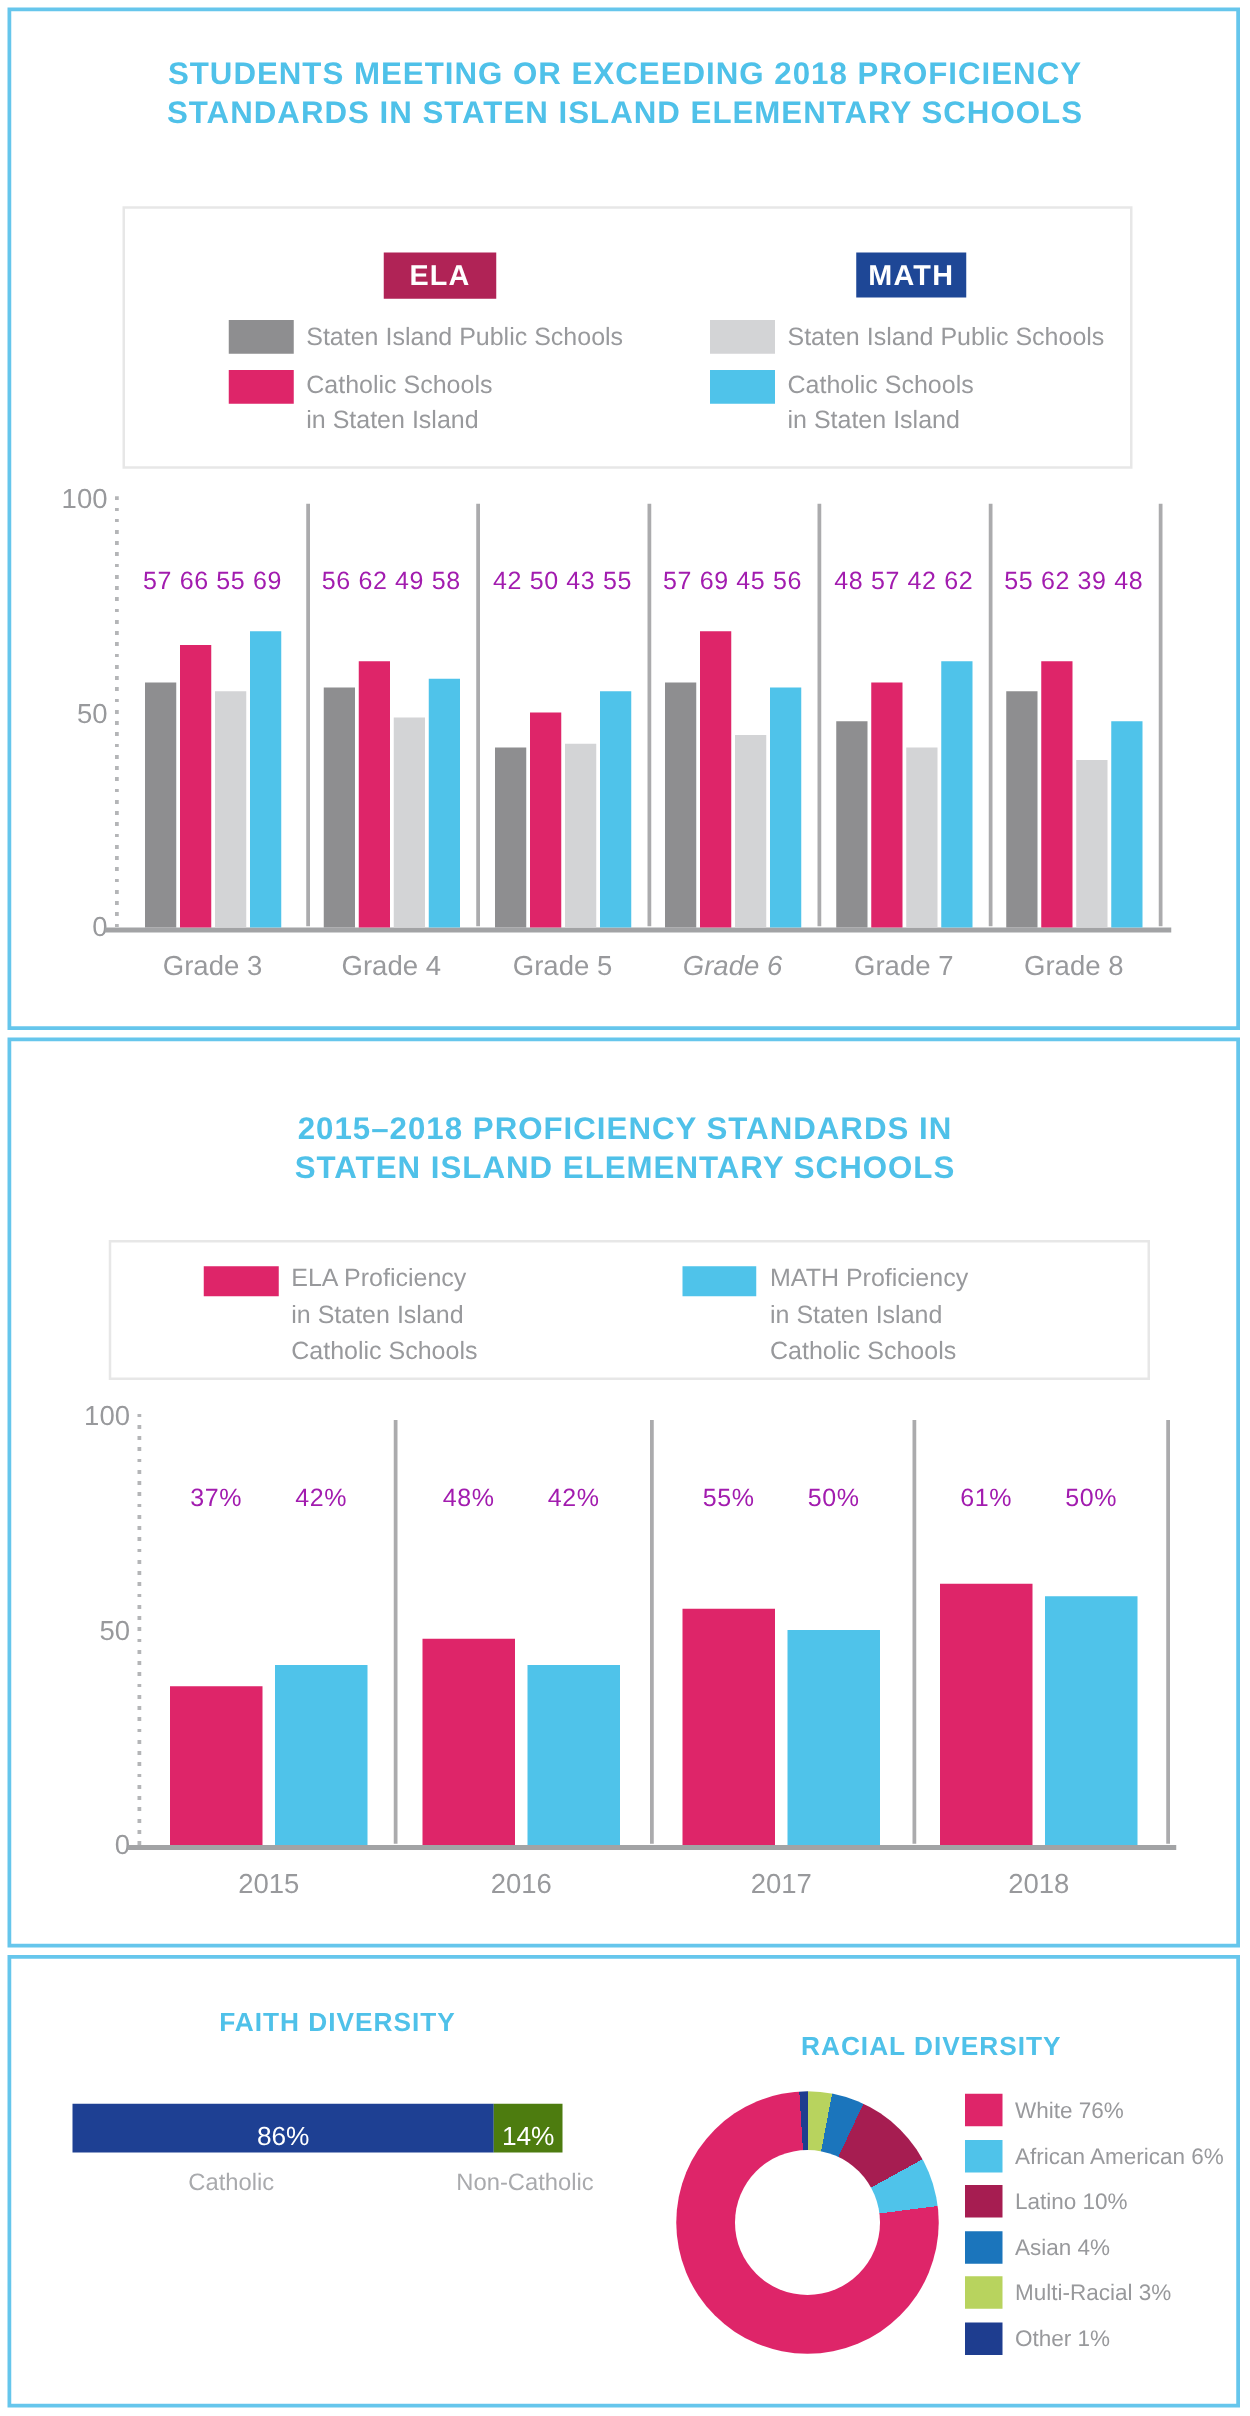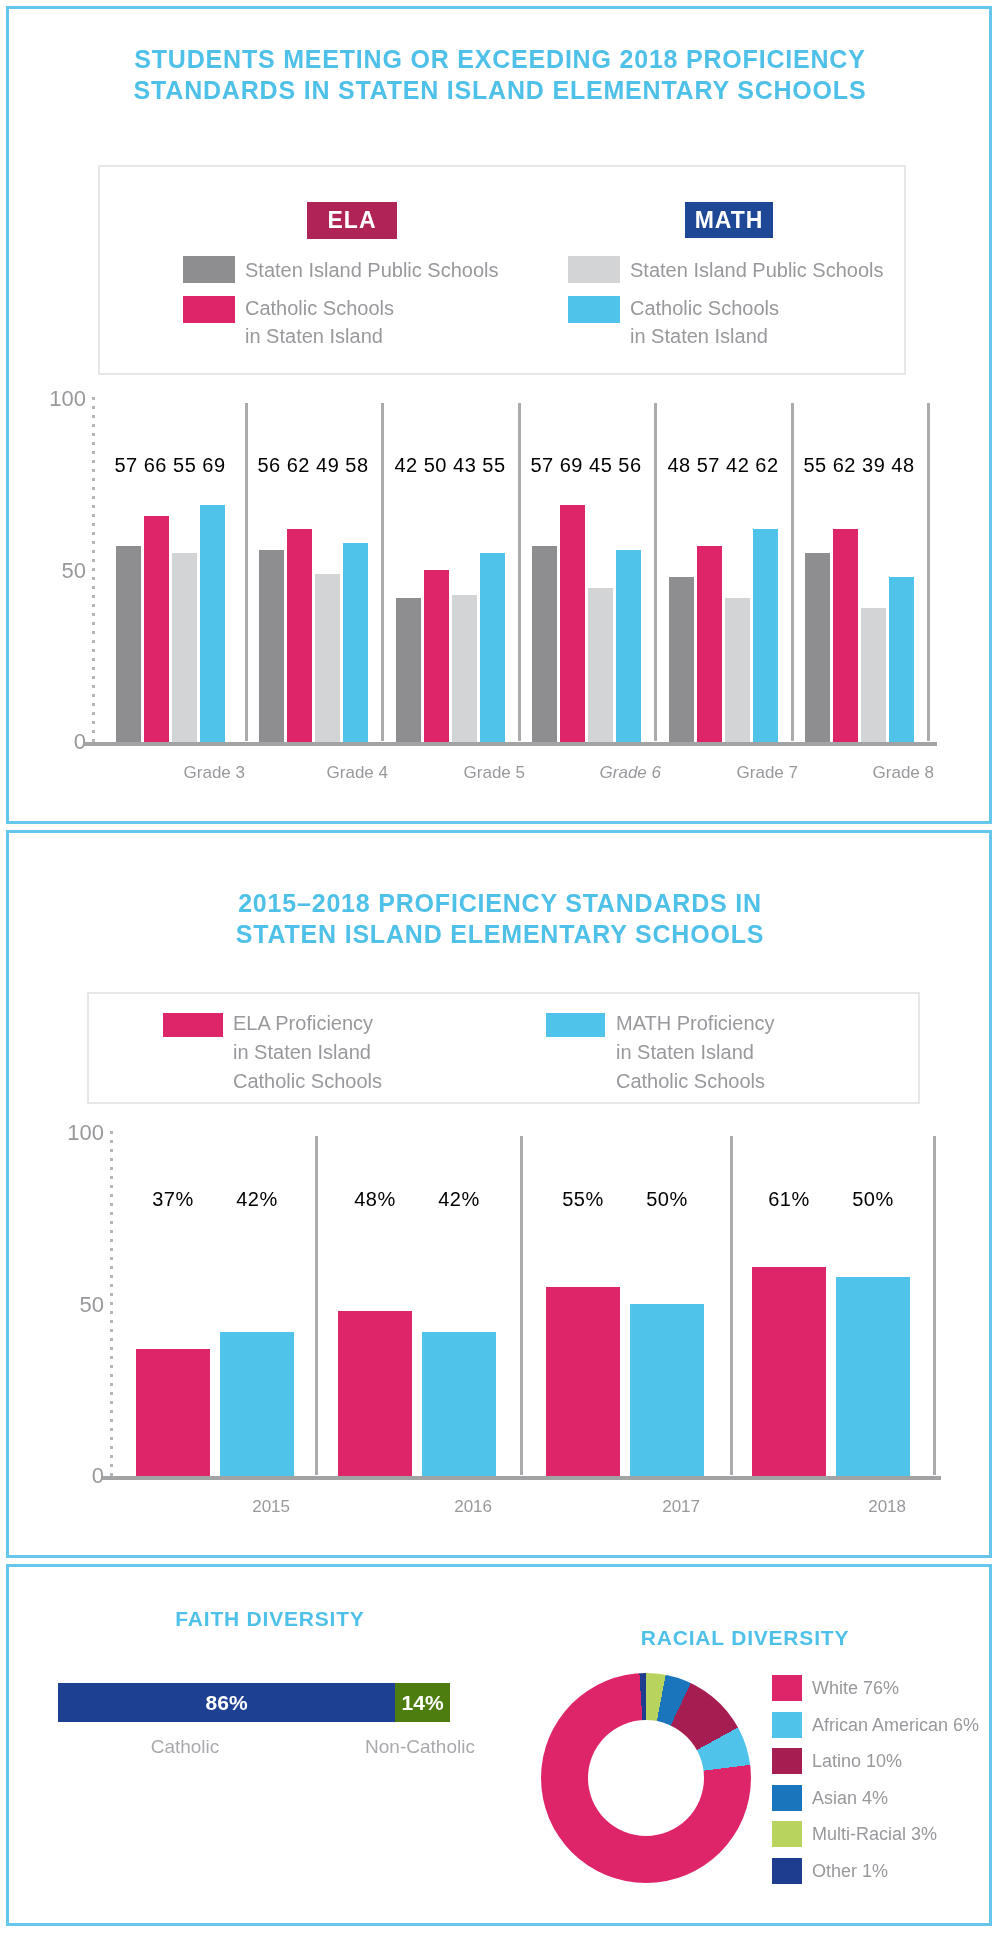--- a/index.html
+++ b/index.html
@@ -17,34 +17,34 @@
   .legend-box{position:absolute;box-sizing:border-box;border:2px solid #e7e7e7;background:#ffffff;}
   #legendbox1{left:98px;top:165px;width:808px;height:210px;}
   #legendbox2{left:87px;top:992px;width:833px;height:112px;}
   .badge{position:absolute;color:#ffffff;font-weight:bold;font-size:23px;letter-spacing:1px;
         display:flex;align-items:center;justify-content:center;}
   #elabadge{left:307px;top:202px;width:90px;height:37px;}
   #mathbadge{left:685px;top:202px;width:88px;height:36px;}
   .swatch{position:absolute;}
   .lgd-label{position:absolute;font-size:20px;color:#98999c;line-height:28px;white-space:pre-line;}
   .axis-label{position:absolute;font-size:22px;color:#98999c;text-align:right;line-height:26px;}
-  .data-label{position:absolute;font-size:20px;color:#000000;letter-spacing:0.5px;text-align:center;line-height:26px;}
-  .cat-label{position:absolute;font-size:17px;color:#98999c;text-align:right;line-height:26px;}
+  .data-label{position:absolute;font-size:20px;color:#a21caf;letter-spacing:0.5px;text-align:center;line-height:26px;}
+  .cat-label{position:absolute;font-size:22px;color:#98999c;text-align:center;line-height:26px;}
   .bar{position:absolute;}
   .sep{position:absolute;width:3px;background:#ababad;}
   .baseline{position:absolute;height:4px;background:#a2a3a5;}
   .dotline{position:absolute;width:3px;
         background-image:repeating-linear-gradient(to bottom,#b4b5b7 0 3px,transparent 3px 9px);}
   .sec3-title{position:absolute;font-size:21px;font-weight:bold;letter-spacing:0.8px;
         color:#4fc1e9;text-align:center;margin:0;}
   #faithtitle{left:70px;top:1607px;width:400px;}
   #racialtitle{left:545px;top:1607px;width:400px;margin-top:19px;}
   #faithbar{position:absolute;left:58px;top:1683px;width:392px;height:39px;display:flex;}
-  .faith-seg{height:100%;display:flex;align-items:center;justify-content:center;
-        color:#ffffff;font-weight:bold;font-size:21px;}
+  .faith-seg{height:100%;display:flex;align-items:flex-end;justify-content:center;
+        color:#ffffff;font-weight:normal;font-size:21px;}
   .faith-cat{position:absolute;top:1736px;width:160px;text-align:center;font-size:19px;color:#a9aaad;}
   #faithcat0{left:105px;}
   #faithcat1{left:340px;}
   #donut{position:absolute;left:541px;top:1673px;width:210px;height:210px;border-radius:50%;}
   #donuthole{position:absolute;left:47px;top:47px;width:116px;height:116px;border-radius:50%;background:#ffffff;}
   #donutlegend{position:absolute;left:772px;top:1673px;width:215px;height:225px;}
   .dl-item{position:absolute;left:0;height:26px;}
   .dl-swatch{position:absolute;left:0;top:0;width:30px;height:26px;}
   .dl-label{position:absolute;left:40px;top:0;line-height:26px;font-size:18px;color:#98999c;white-space:nowrap;}
 </style>

